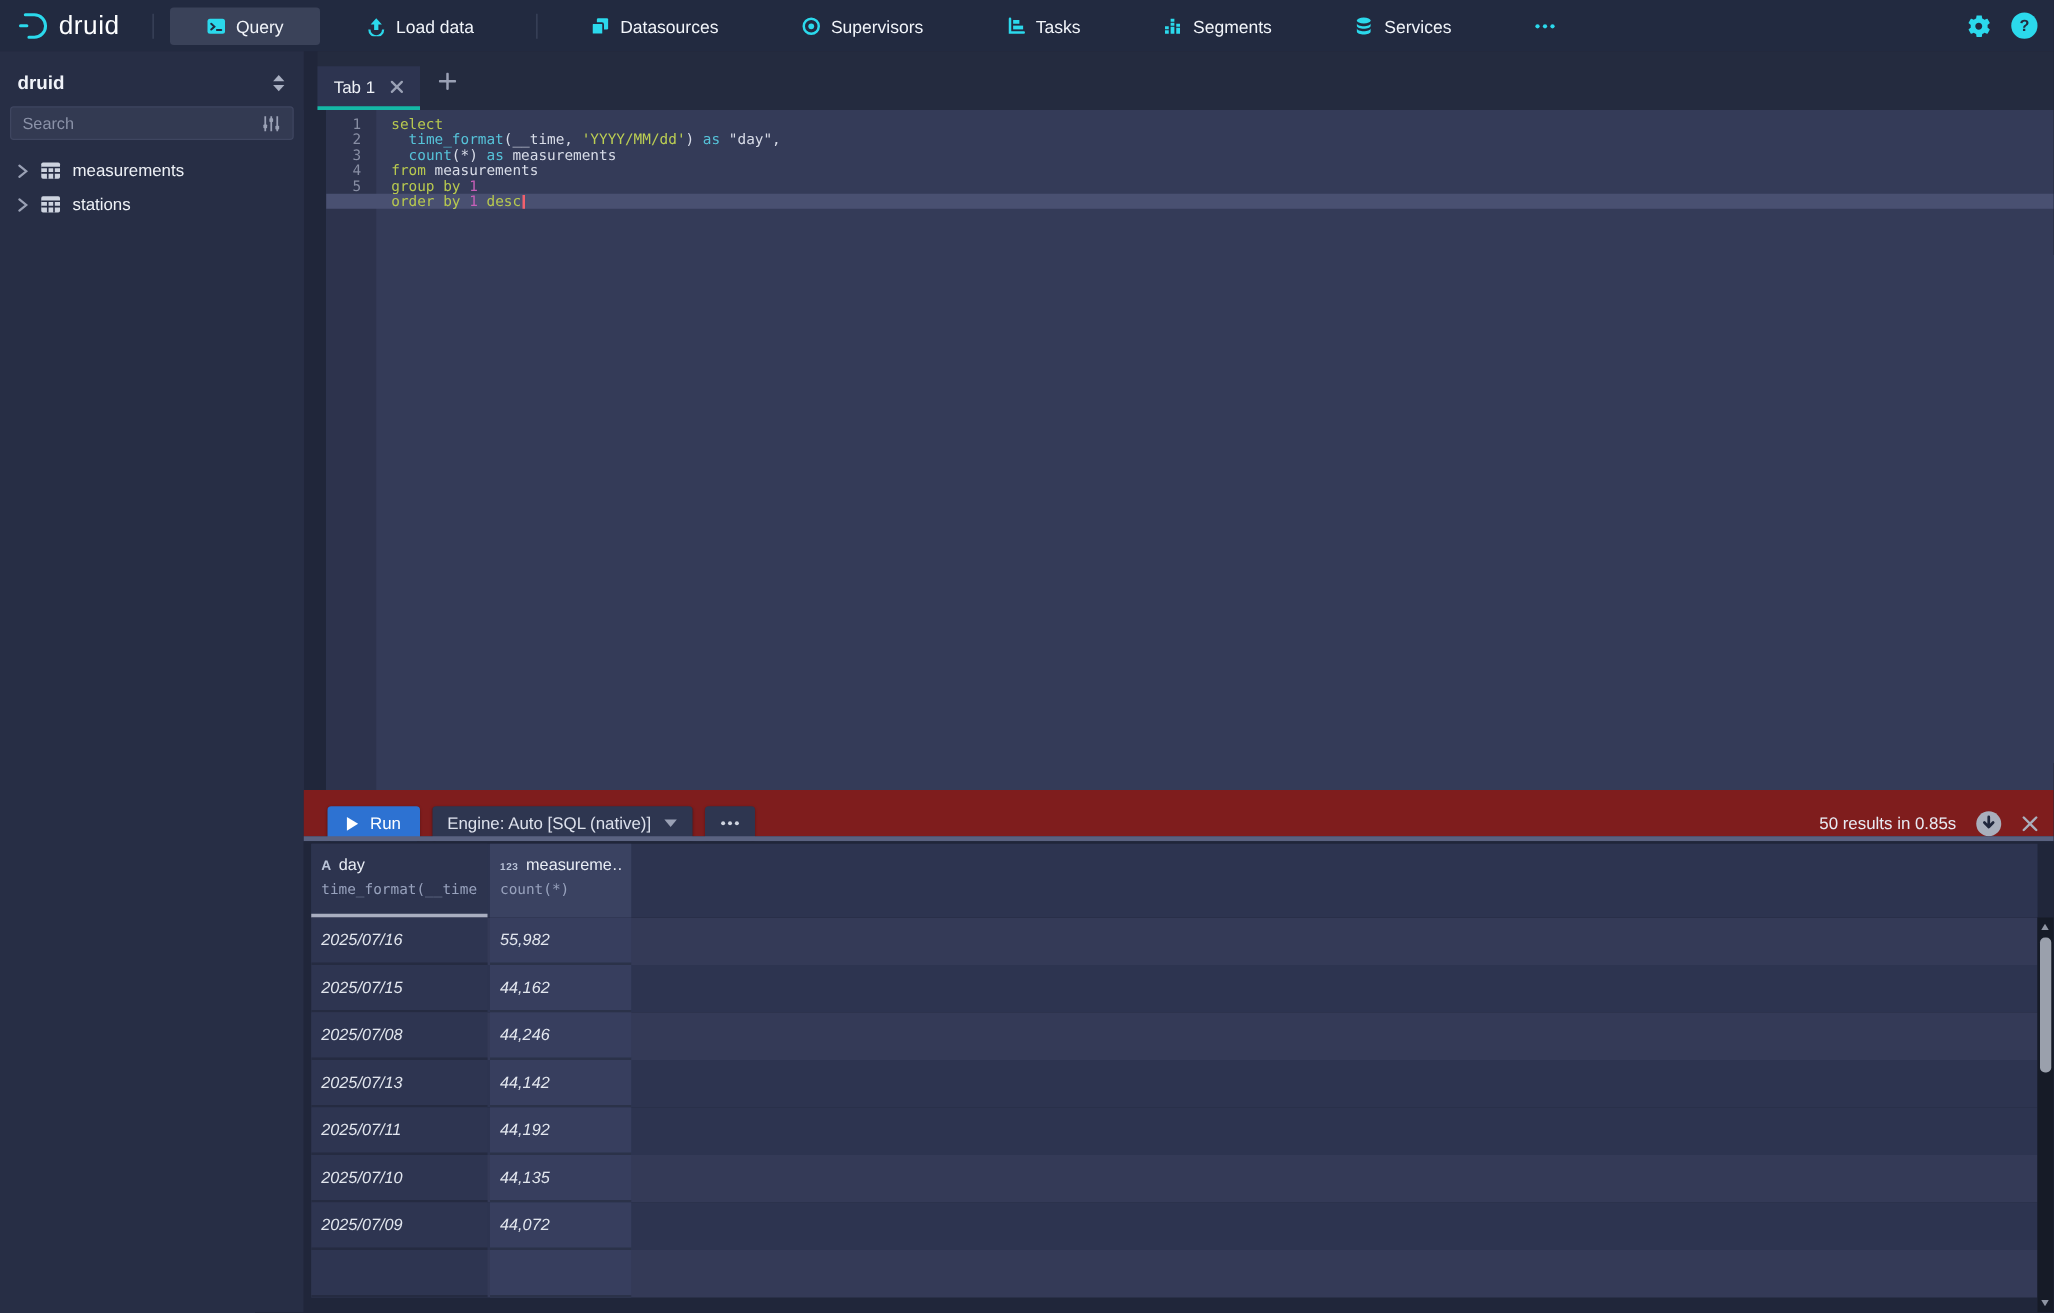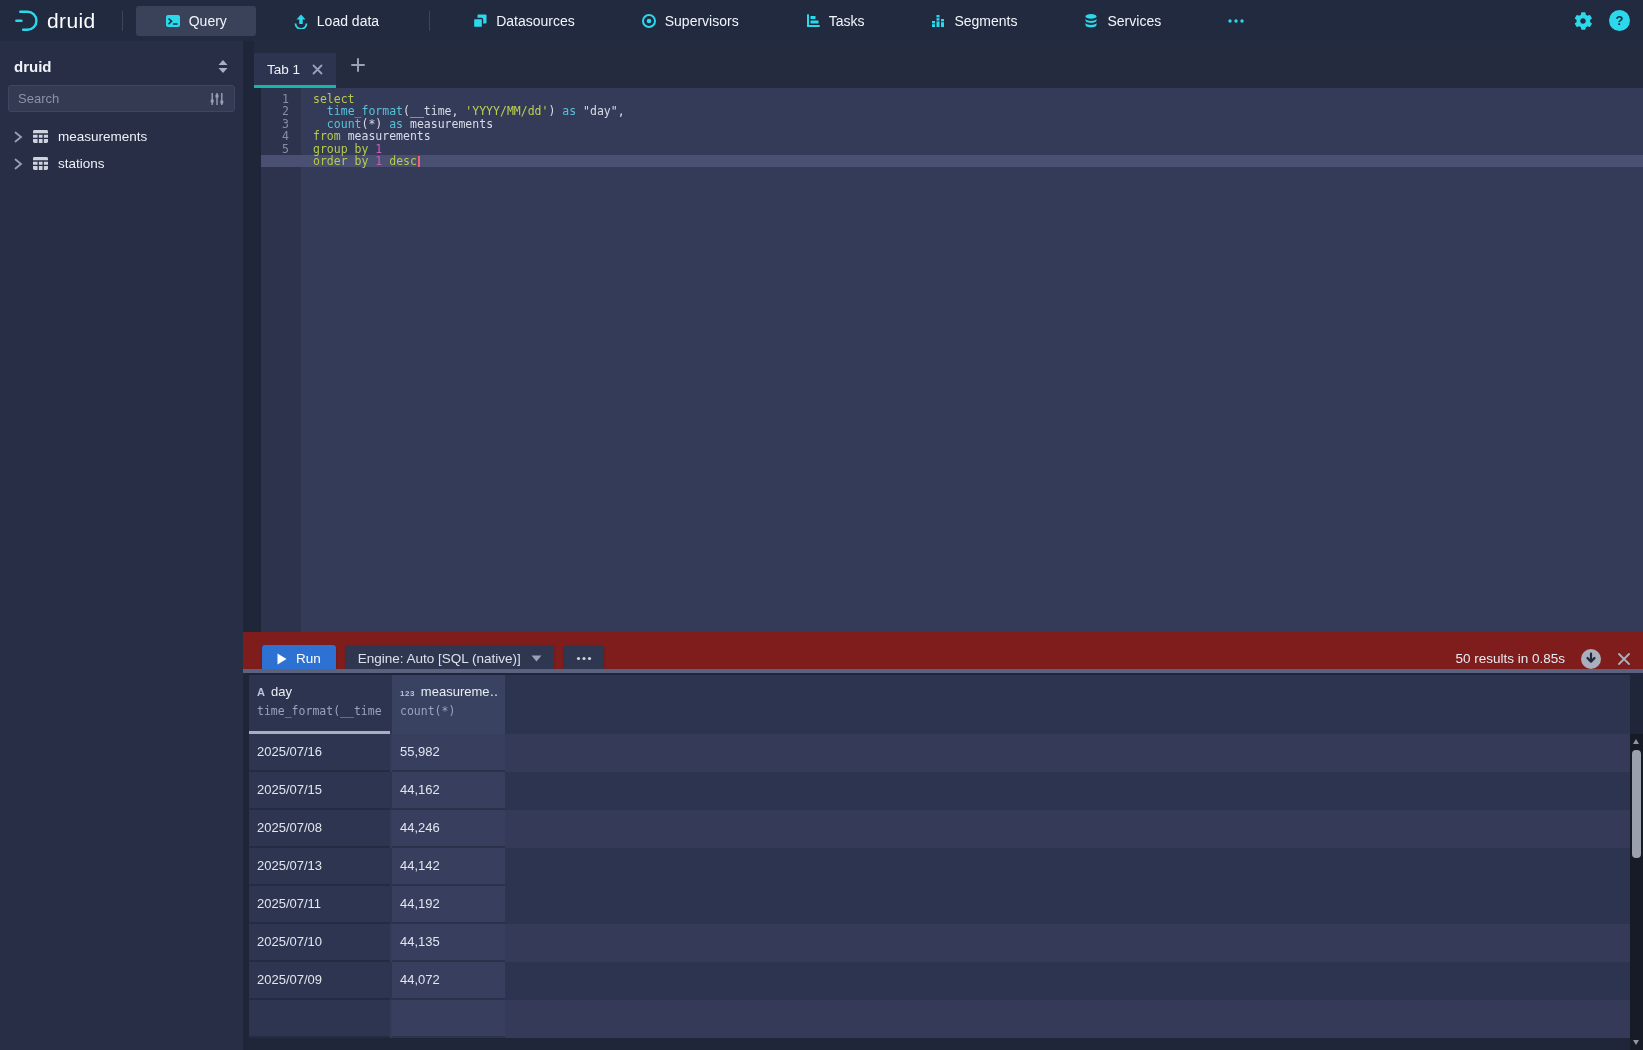--- a/index.html
+++ b/index.html
@@ -97,21 +97,21 @@
   .rt-hfiller { position:absolute; left:6px; right:13px; top:2px; height:59px; background:#2d3450; }
   .rt-hcell { position:absolute; top:2px; height:59px; padding:9px 8px 0 8px; cursor:pointer; }
   .rt-hcell.h1 { left:6px; width:141px; background:#2d344f; }
   .rt-hcell.h2 { left:149px; width:113px; background:#3a4261; }
   .rt-hname { display:flex; align-items:baseline; gap:6px; font-size:13px; color:#e9edf5; white-space:nowrap; overflow:hidden; }
   .rt-type { color:#b9c3d8; font-weight:bold; font-size:11px; }
   .rt-type.small { font-size:8px; letter-spacing:.5px; }
   .rt-hexpr { margin-top:5px; font-size:11.5px; color:#98a2bd; white-space:nowrap; overflow:hidden; }
   .sort-bar { position:absolute; left:0; right:0; bottom:0; height:3px; background:#a9aec0; }
   .rt-body { position:absolute; left:6px; right:13px; top:61px; bottom:0; overflow:hidden; }
-  .trow { position:relative; height:38px; background:#2d3450; }
+  .trow { position:relative; height:38px; background:#2d3450;font-style:italic; }
   .trow.alt { background:#343a57; }
   .tcell {
     position:absolute; top:0; height:38px; padding:10px 8px 0 8px; font-size:13px; color:#e2e6ee;
     border-bottom:2px solid #252b41; cursor:pointer;
   }
   .tcell.c1 { left:0; width:141px; background:#2e3551; }
   .tcell.c2 { left:143px; width:113px; background:#373e5e; border-bottom-color:#2b3249; }
 
   
   .vscroll { position:absolute; right:0; top:61px; bottom:0; width:13px; background:#161b27; }

